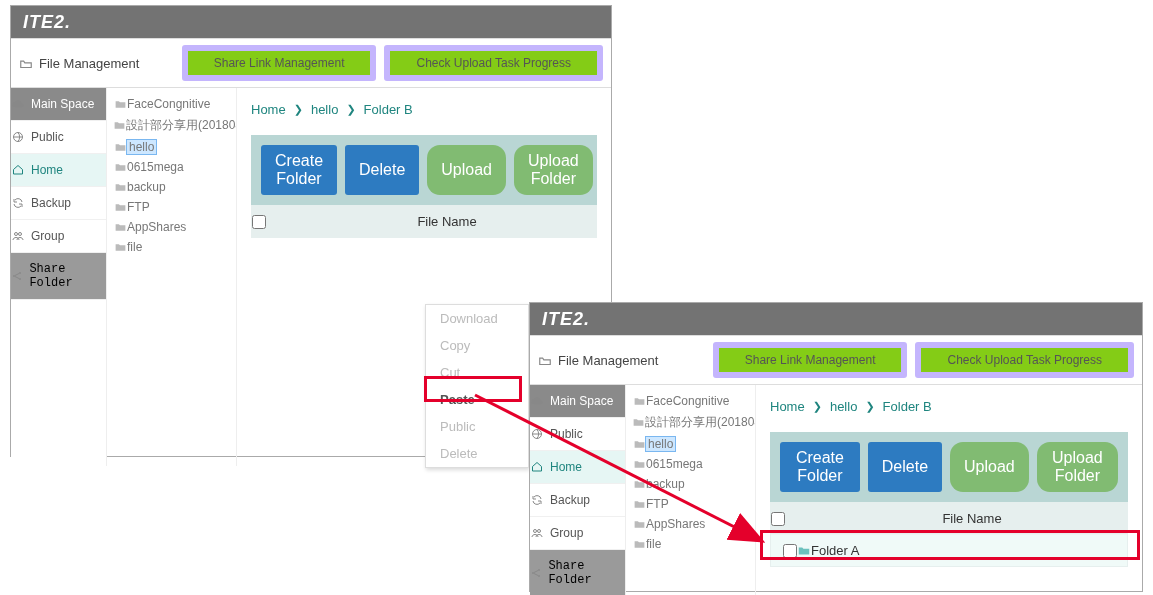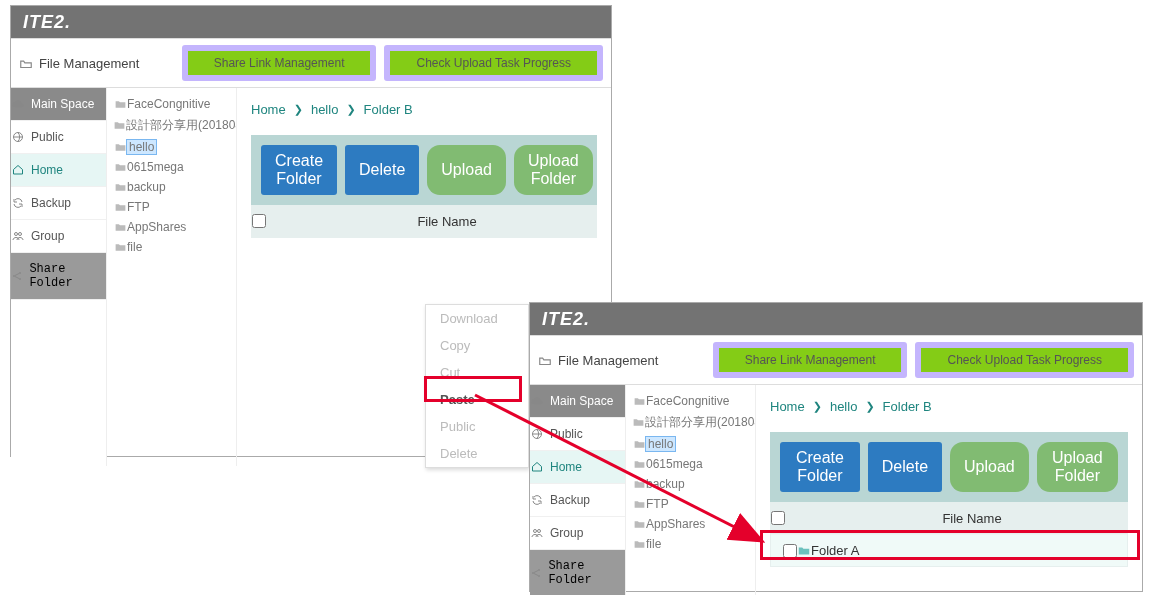--- a/index.html
+++ b/index.html
@@ -139,21 +139,21 @@
   .abtn.blue { background: #2d7bc1; }
   .abtn.green { background: #81bb72; border-radius: 13px; }
 
   .table {
     border: 1px solid #e6efee;
   }
   .thead {
     background: #e6efee;
     padding: 8px 0;
     display: flex;
-    align-items: flex-start;
+    align-items: center;
     gap: 32px;
     font-size: 13px;
     color: #333;
   }
   .thead .filecol { flex: 1; text-align: center; }
   .trow {
     background: #f0faf8;
     padding: 8px 12px;
     display: flex;
     align-items: flex-end;

